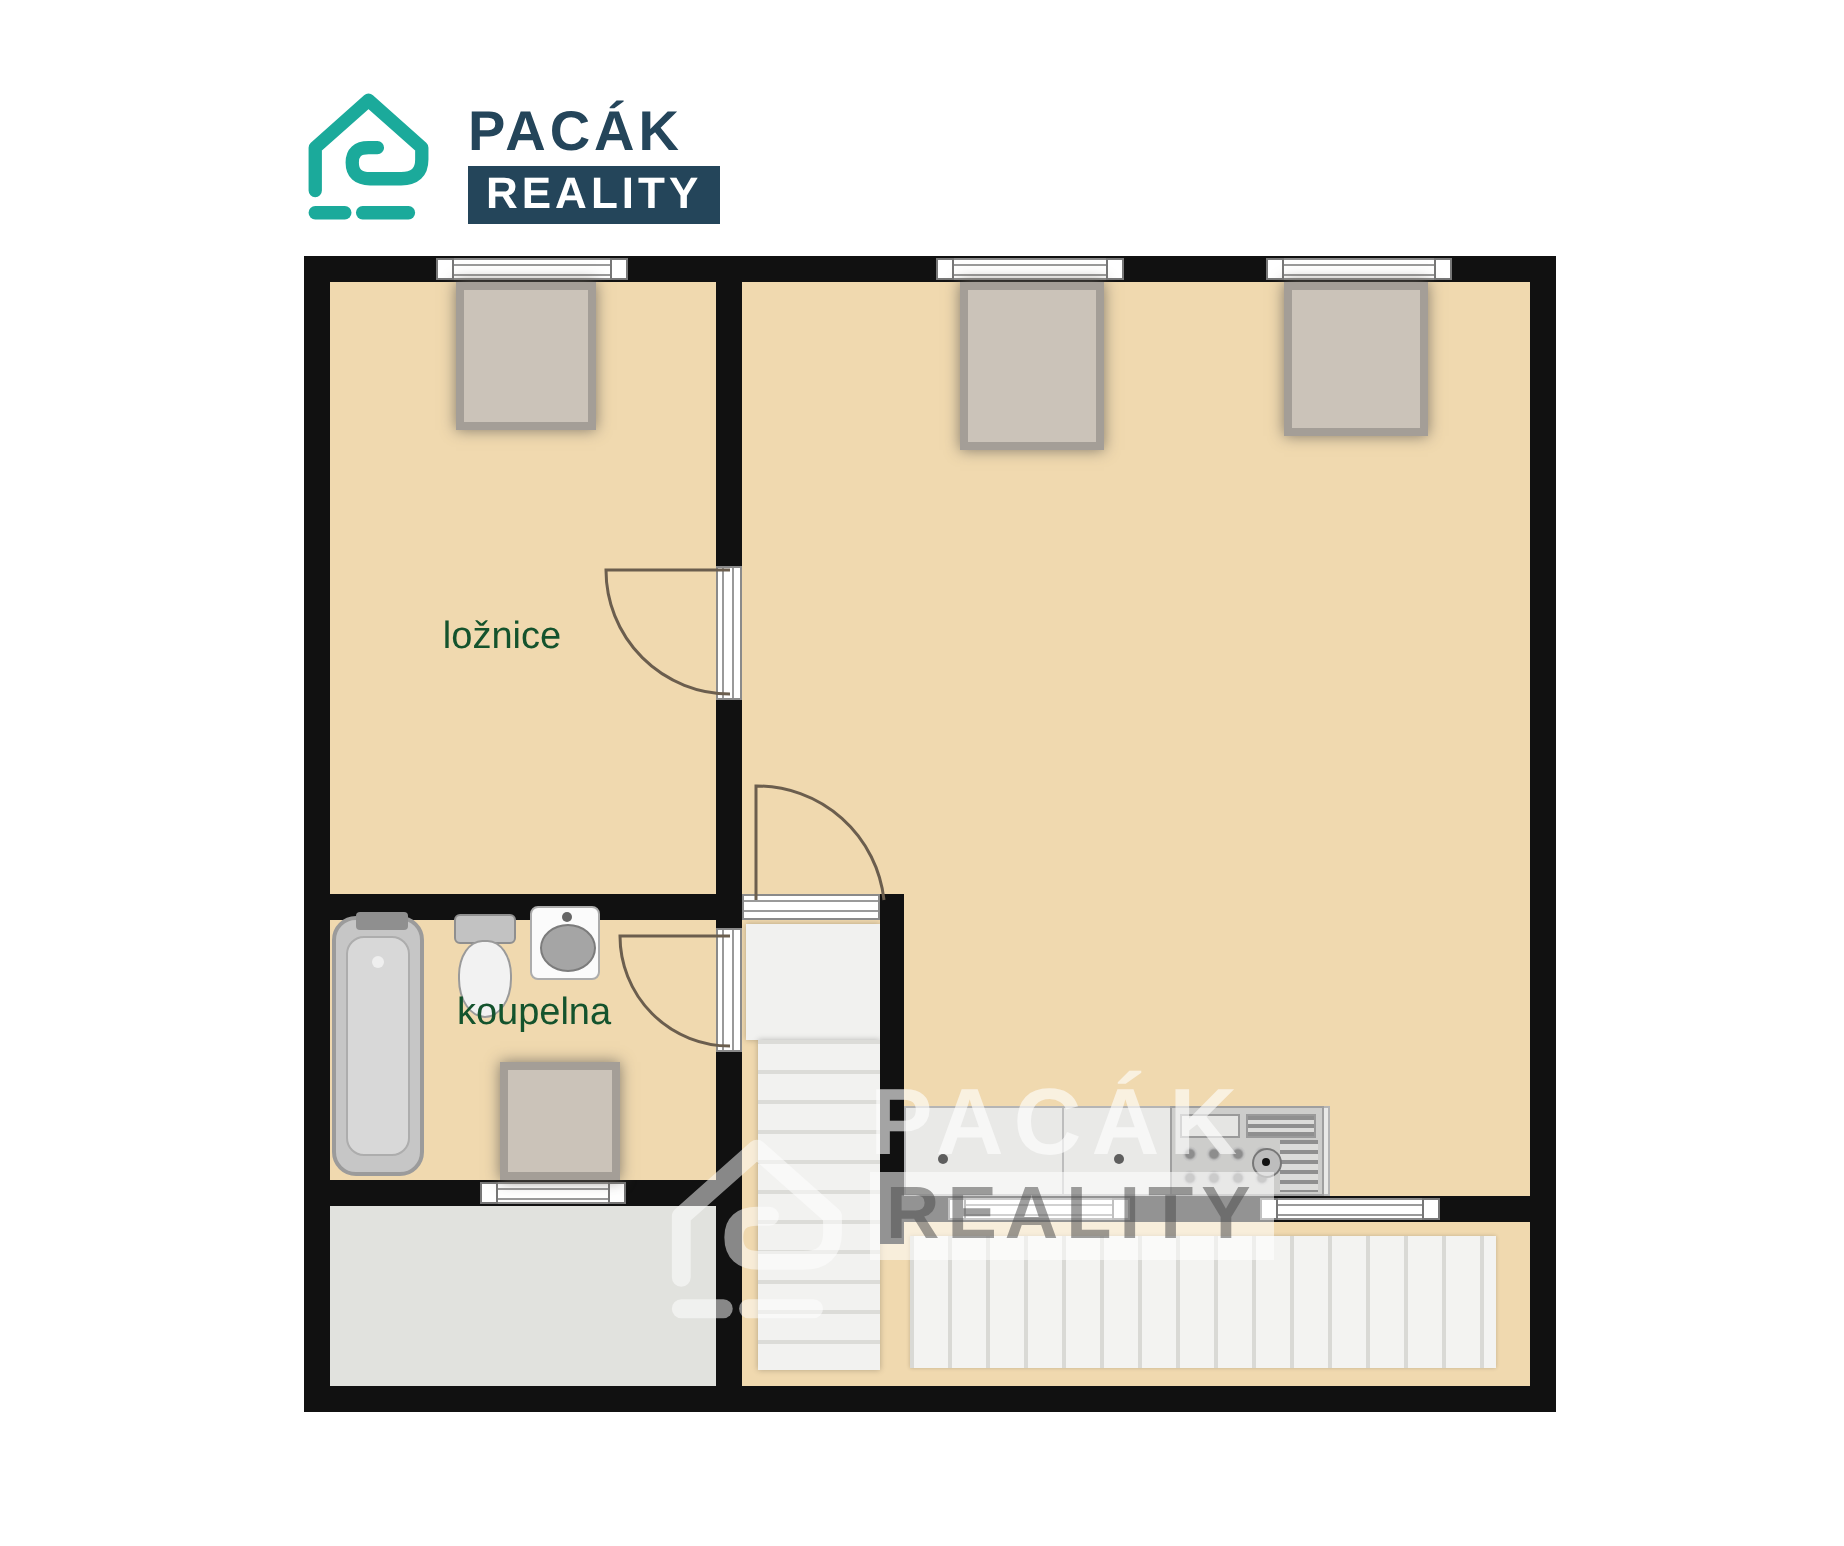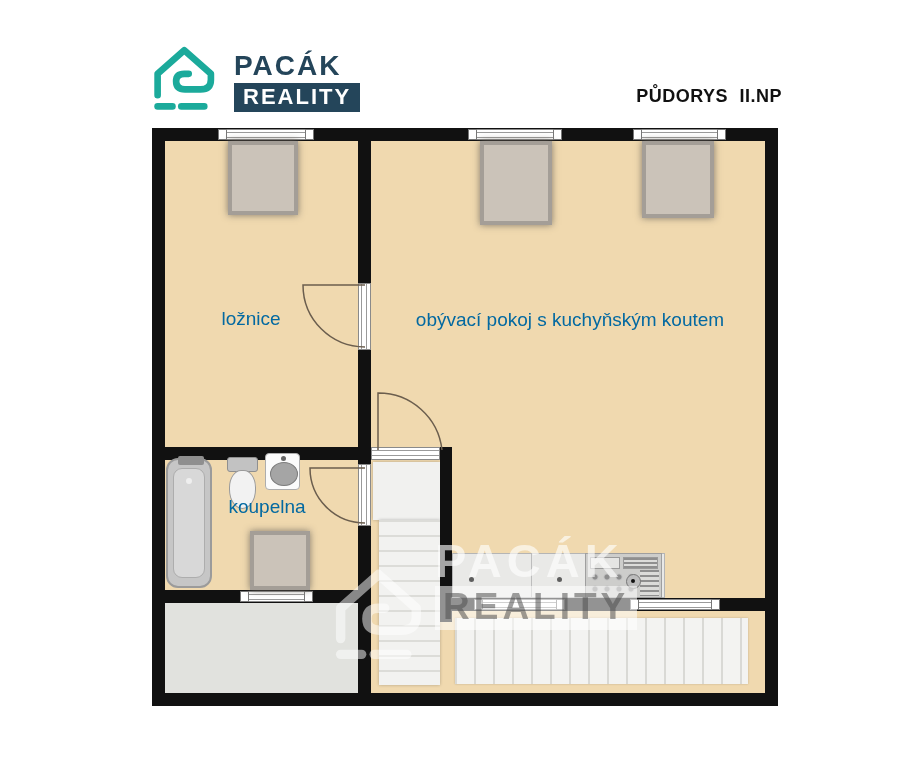--- a/index.html
+++ b/index.html
@@ -76,21 +76,21 @@
     background:#bdbdbd;border:1px solid #777;}
   #cooker .bigknob::after{content:"";position:absolute;left:4px;top:4px;width:4px;height:4px;
     border-radius:50%;background:#111;}
 
   
   .leaf{background:#fff;border:1px solid #8a8a8a;box-sizing:border-box;}
   .leaf.h{background-image:repeating-linear-gradient(to bottom,#fff 0 2px,#9a9a9a 2px 3px,#fff 3px 5px);}
   .leaf.v{background-image:repeating-linear-gradient(to right,#fff 0 2px,#9a9a9a 2px 3px,#fff 3px 5px);}
 
   
-  .room-label{position:absolute;color:#0369a1;font-size:19px;text-align:center;}
+  .room-label{position:absolute;color:#14532d;font-size:19px;text-align:center;}
 
   
   #arcs{position:absolute;left:0;top:0;width:626px;height:578px;}
 
   
   #watermark{position:absolute;left:152px;top:128px;width:626px;height:578px;pointer-events:none;}
   #wm-icon{position:absolute;left:175px;top:395px;width:105px;height:185px;color:rgba(255,255,255,.5);}
   #wm-name{position:absolute;left:283px;top:405px;font-size:47px;font-weight:bold;
     color:rgba(255,255,255,.62);letter-spacing:5px;}
   #wm-suffix{position:absolute;left:283px;top:458px;background:rgba(255,255,255,.55);
@@ -113,21 +113,20 @@
 
   <div id="logo">
     <svg id="logo-icon">
         <use href="#house-logo"></use>
       </svg>
     <div id="logo-text">
       <div id="logo-name">PACÁK</div>
       <div id="logo-suffix">REALITY</div>
     </div>
   </div>
-  <div id="plan-title">PŮDORYS II.NP</div>
 
   <div id="plan">
 
     <div class="abs floor" style="left:13px;top:13px;width:600px;height:552px;"></div>
     <div class="abs terrace" style="left:13px;top:475px;width:193px;height:90px;"></div>
     <div class="abs planks" style="left:303px;top:490px;width:293px;height:66px;"></div>
 
     <div class="abs landing" style="left:221px;top:334px;width:67px;height:58px;"></div>
     <div class="abs treads" style="left:227px;top:392px;width:61px;height:165px;"></div>
 
@@ -190,21 +189,20 @@
     </div>
     <div id="cooker" class="abs" style="left:433px;top:425px;width:77px;height:45px;">
       <div class="p1"></div>
       <div class="p2"></div>
       <div class="dots"></div>
       <div class="rack"></div>
       <div class="bigknob"></div>
     </div>
 
     <div class="room-label" style="left:39px;top:180px;width:120px;">ložnice</div>
-    <div class="room-label" style="left:218px;top:181px;width:400px;">obývací pokoj s kuchyňským koutem</div>
     <div class="room-label" style="left:55px;top:368px;width:120px;">koupelna</div>
   </div>
 
   <div id="watermark">
     <svg id="wm-icon">
         <use href="#house-logo"></use>
       </svg>
     <div id="wm-name">PACÁK</div>
     <div id="wm-suffix">REALITY</div>
   </div>

